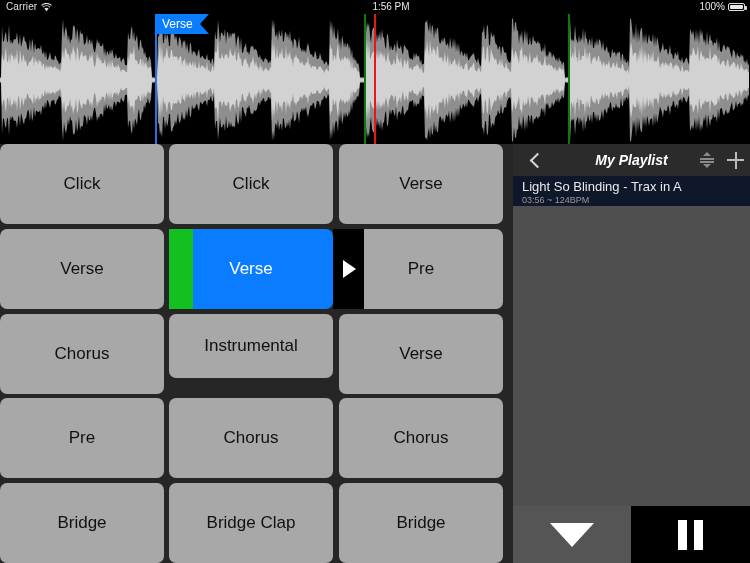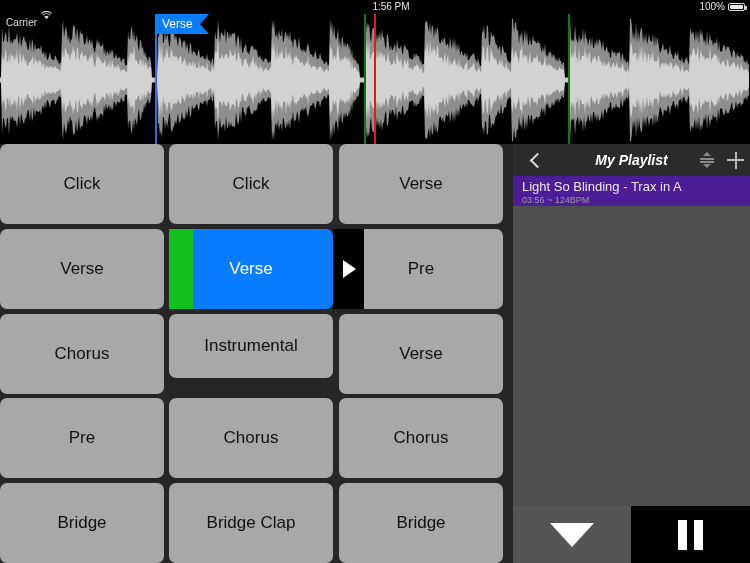--- a/index.html
+++ b/index.html
@@ -5,21 +5,21 @@
   * { margin:0; padding:0; box-sizing:border-box; }
   html,body { width:750px; height:563px; overflow:hidden; background:#000; }
   body { font-family:"Liberation Sans", sans-serif; -webkit-font-smoothing:antialiased; }
 
   #app { position:relative; width:750px; height:563px; background:#000; }
 
   
   #statusbar { position:absolute; left:0; top:0; width:750px; height:14px;
                background:#000; color:#e8e8e8; font-size:10px; z-index:60; }
   #sb-left { position:absolute; left:6px; top:1px; display:flex; align-items:center; gap:4px; }
-  #sb-carrier { font-size:10px; letter-spacing:0.1px; color:#e0e0e0;margin-top:16px; }
+  #sb-carrier { font-size:10px; letter-spacing:0.1px; color:#e0e0e0; }
   .wifi-ic { display:inline-block; width:11px; height:9px; position:relative; top:1px; }
   #sb-center { position:absolute; left:16px; top:1px; width:750px; text-align:center;
                font-size:10px; color:#e8e8e8; }
   #sb-right { position:absolute; right:5px; top:1px; display:flex; align-items:center; gap:3px; }
   #sb-batt-text { font-size:10px; color:#e8e8e8; }
   .batt { width:17px; height:8px; border:1px solid #dcdcdc; border-radius:2px;
           position:relative; display:inline-block; }
   .batt::after { content:""; position:absolute; right:-3px; top:2px; width:2px; height:4px;
                  background:#dcdcdc; border-radius:0 1px 1px 0; }
   .batt i { position:absolute; left:1px; top:1px; bottom:1px; background:#e8e8e8;
@@ -67,21 +67,21 @@
   .sort-ic { width:16px; height:16px; position:relative; }
   .sort-ic .l { position:absolute; left:1px; width:14px; height:1.5px; background:#8a8a8a; }
   .sort-ic .t { position:absolute; left:4px; width:0; height:0;
                 border-left:4px solid transparent; border-right:4px solid transparent; }
   .plus-ic { width:17px; height:17px; position:relative; }
   .plus-ic::before, .plus-ic::after { content:""; position:absolute; background:#b9b9b9; }
   .plus-ic::before { left:0; top:7.5px; width:17px; height:2px; }
   .plus-ic::after { left:7.5px; top:0; width:2px; height:17px; }
 
   #pl-list { position:absolute; left:0; top:32px; width:237px; bottom:57px; background:#4f4f4f; }
-  .pl-row { position:absolute; left:0; width:237px; height:30px; background:#4c1d95;
+  .pl-row { position:absolute; left:0; width:237px; height:30px; background:#0f172a;
             padding:3px 0 0 9px; }
   .pl-row .t1 { color:#e9e9e9; font-size:13px; line-height:15px; }
   .pl-row .t2 { color:#9a9a9a; font-size:9px; line-height:12px; }
 
   #pl-footer { position:absolute; left:0; bottom:0; width:237px; height:57px; }
   #btn-collapse { position:absolute; left:0; top:0; width:118px; height:57px;
                   background:#555555; display:flex; align-items:center; justify-content:center; }
   .tri-down { width:0; height:0; border-left:22px solid transparent;
               border-right:22px solid transparent; border-top:24px solid #fff; }
   #btn-pause { position:absolute; left:118px; top:0; width:119px; height:57px;

